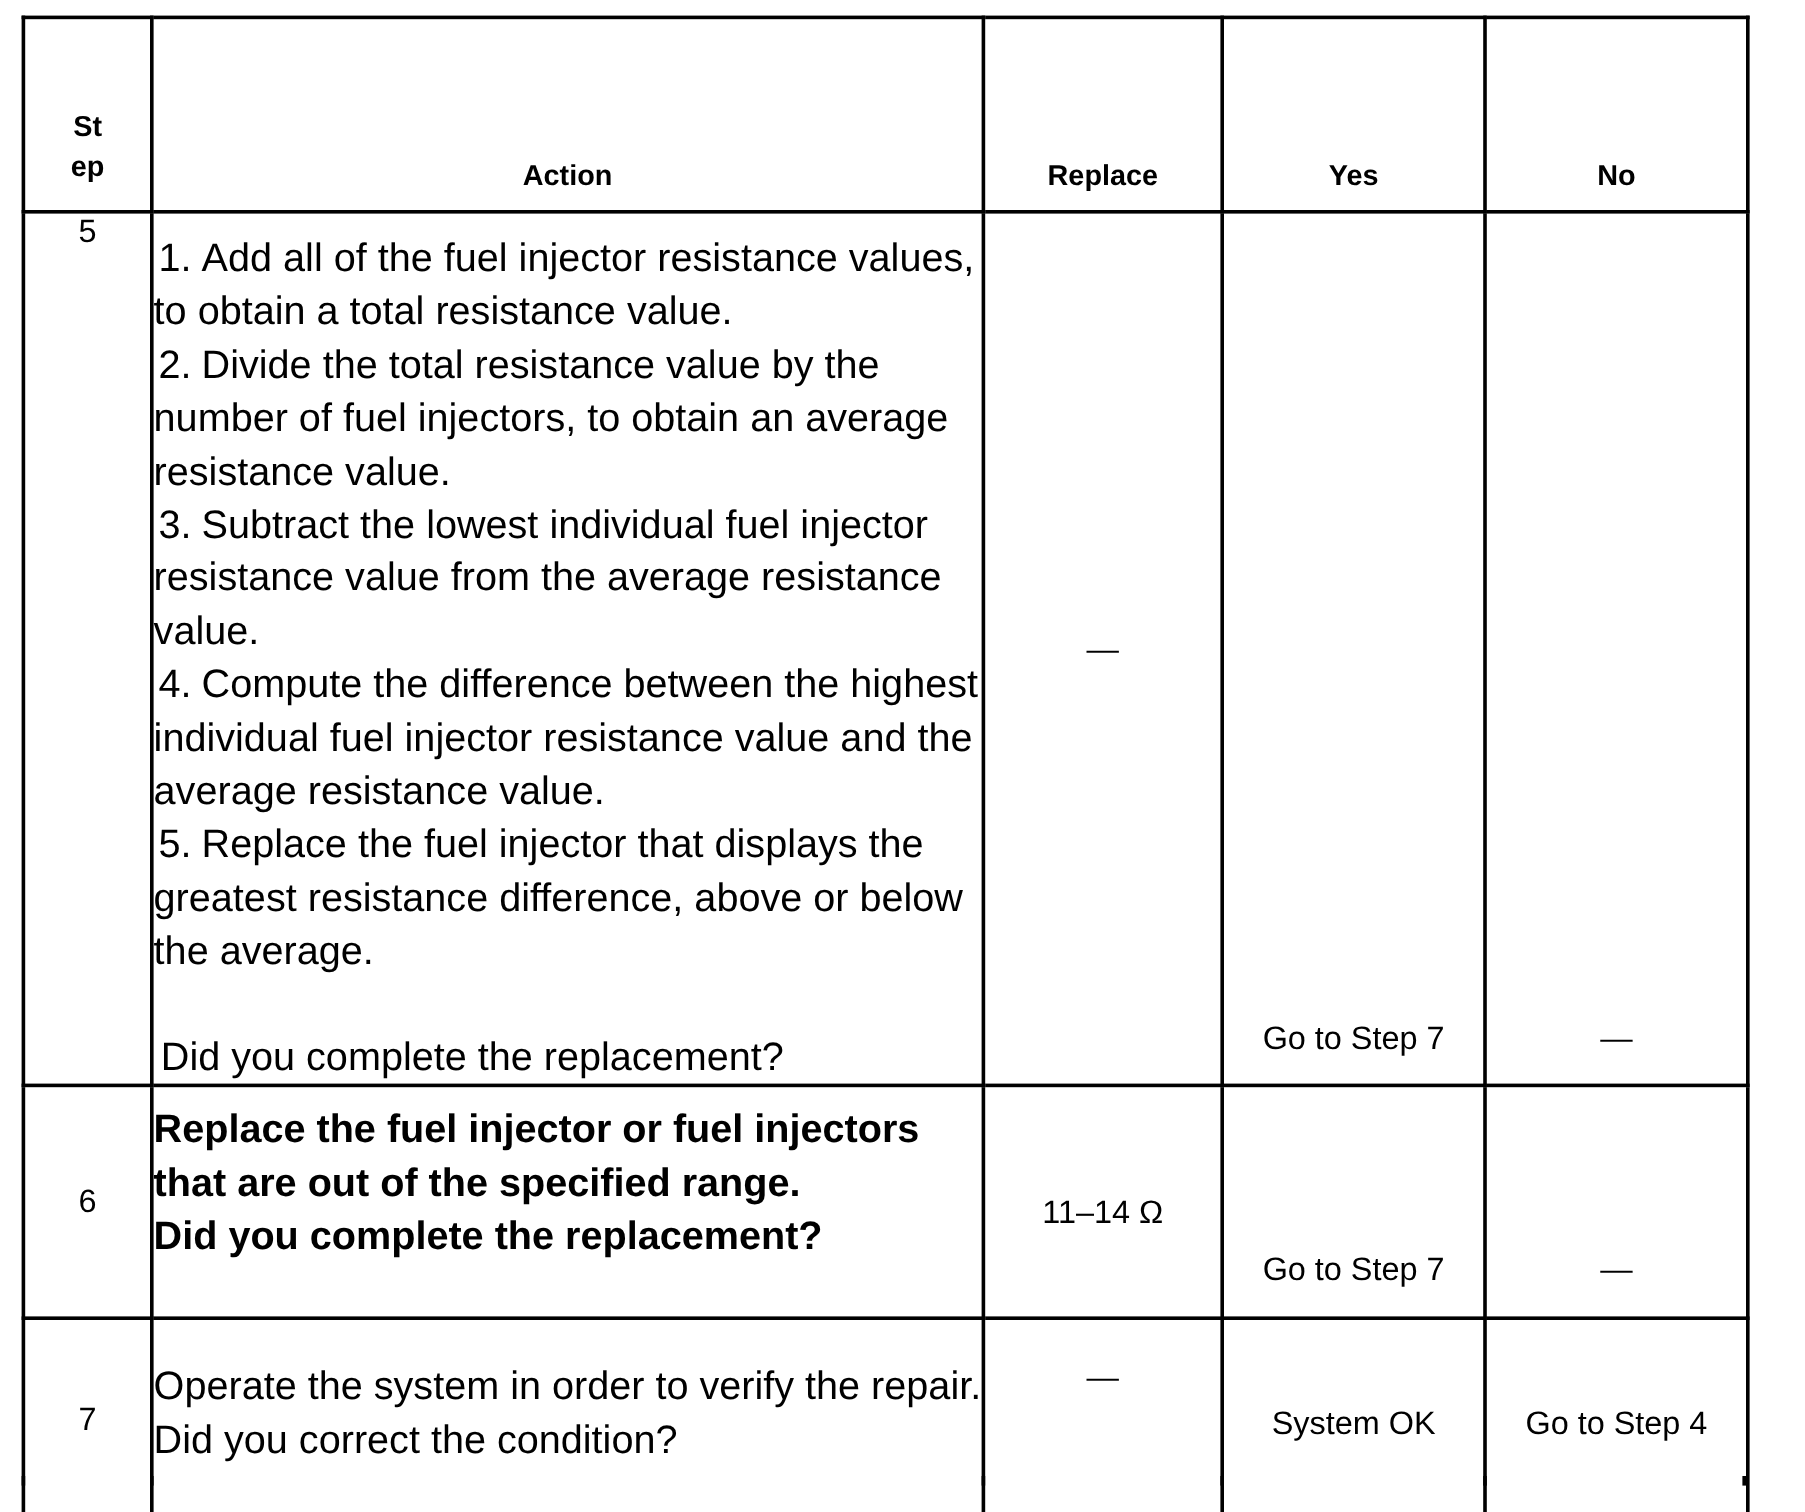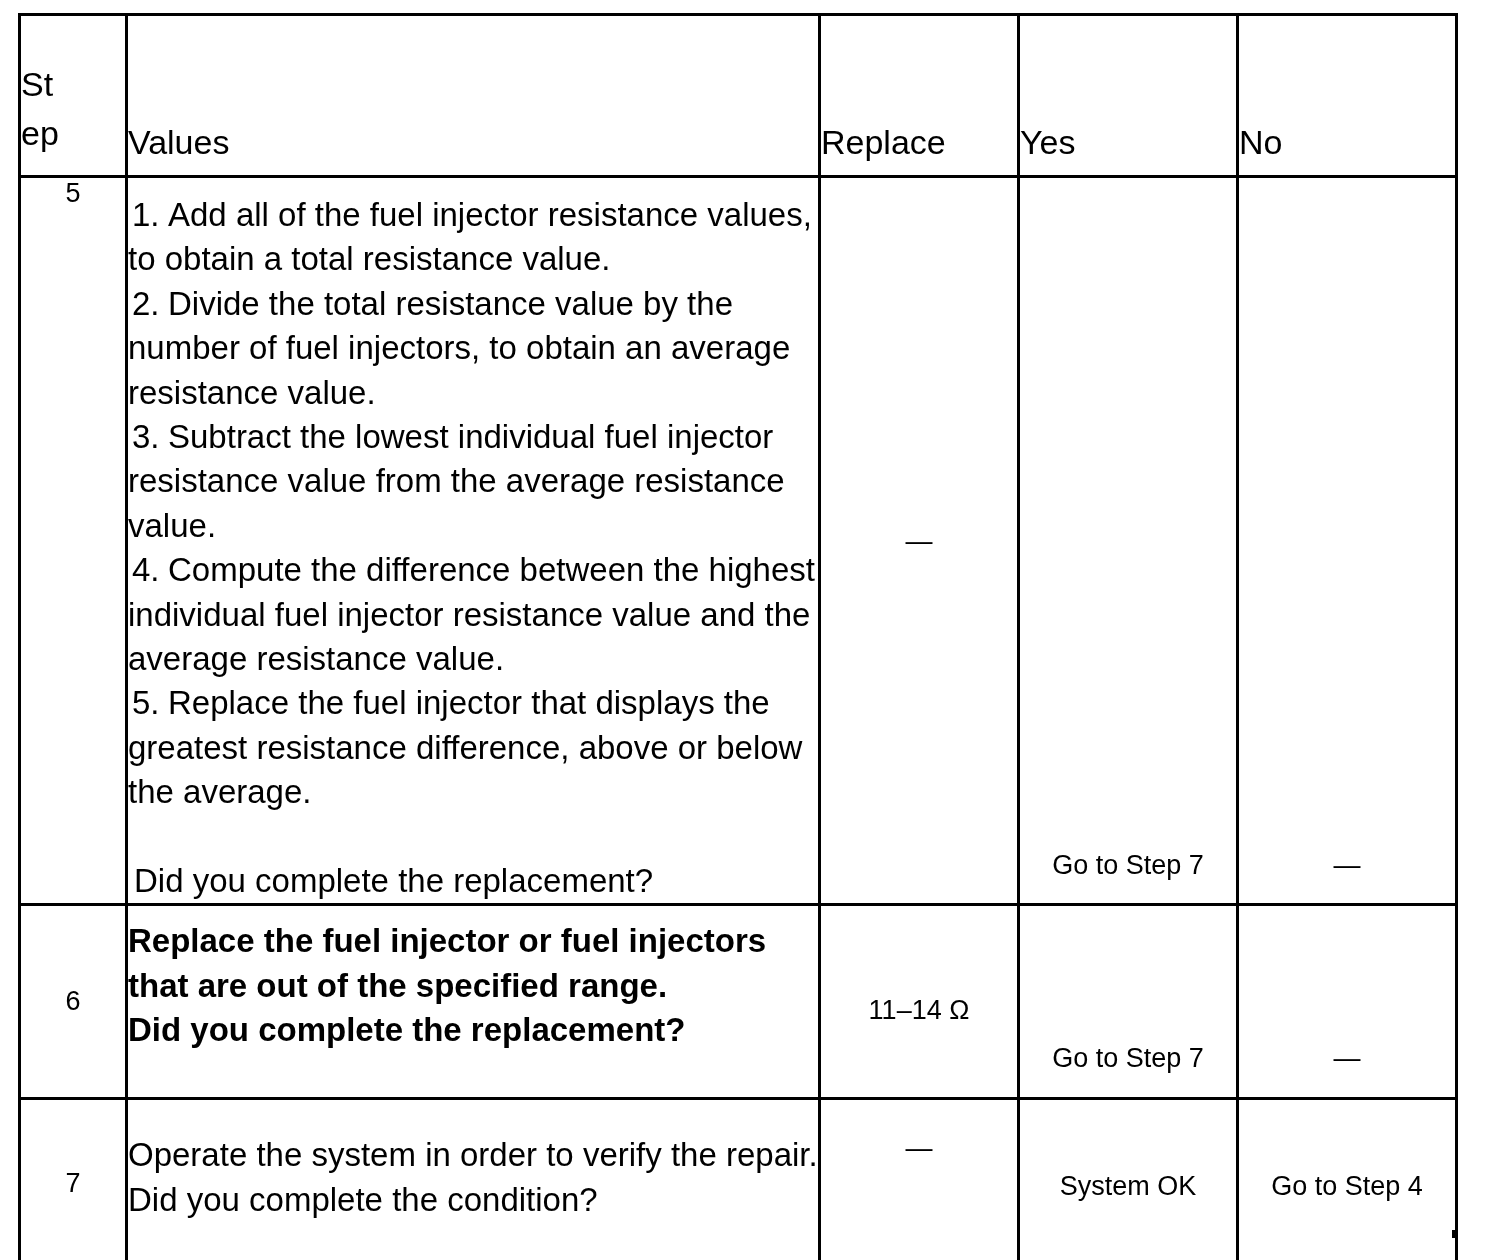--- a/index.html
+++ b/index.html
@@ -44,23 +44,23 @@
   col.c-step   { width: 107px; }
   col.c-action { width: 693px; }
   col.c-values { width: 199px; }
   col.c-yes    { width: 219px; }
   col.c-no     { width: 219px; }
 
   
   .hdr-row th {
     height: 143px;
     vertical-align: bottom;
-    text-align: left;
-    font-weight: normal;
-    font-size: 34px;
+    text-align: center;
+    font-weight: bold;
+    font-size: 24px;
     line-height: 1.0;
     padding-bottom: 16px;
   }
   .hdr-step-inner {
     display: block;
     line-height: 1.42;
     padding-bottom: 2px;
   }
   .hdr-step-inner span { display: block; }
 
@@ -146,21 +146,21 @@
     </colgroup>
 
     <thead>
       <tr class="hdr-row">
         <th>
           <span class="hdr-step-inner">
             <span>St</span>
             <span>ep</span>
           </span>
         </th>
-        <th>Values</th>
+        <th>Action</th>
         <th>Replace</th>
         <th>Yes</th>
         <th>No</th>
       </tr>
     </thead>
 
     <tbody>
 
       <tr class="r5">
         <td class="stepnum">5</td>
@@ -199,21 +199,21 @@
         </td>
         <td class="mini-cell values-cell">11–14 Ω</td>
         <td class="mini-cell yn-cell">Go to Step 7</td>
         <td class="mini-cell yn-cell">—</td>
       </tr>
 
       <tr class="r7">
         <td class="stepnum">7</td>
         <td class="action-cell">
           <div>Operate the system in order to verify the repair.</div>
-          <div>Did you complete the condition?</div>
+          <div>Did you correct the condition?</div>
           <div class="gap-line">&nbsp;</div>
         </td>
         <td class="mini-cell values-cell">—</td>
         <td class="mini-cell yn-cell">System OK</td>
         <td class="mini-cell yn-cell">Go to Step 4</td>
       </tr>
 
     </tbody>
   </table>
 

